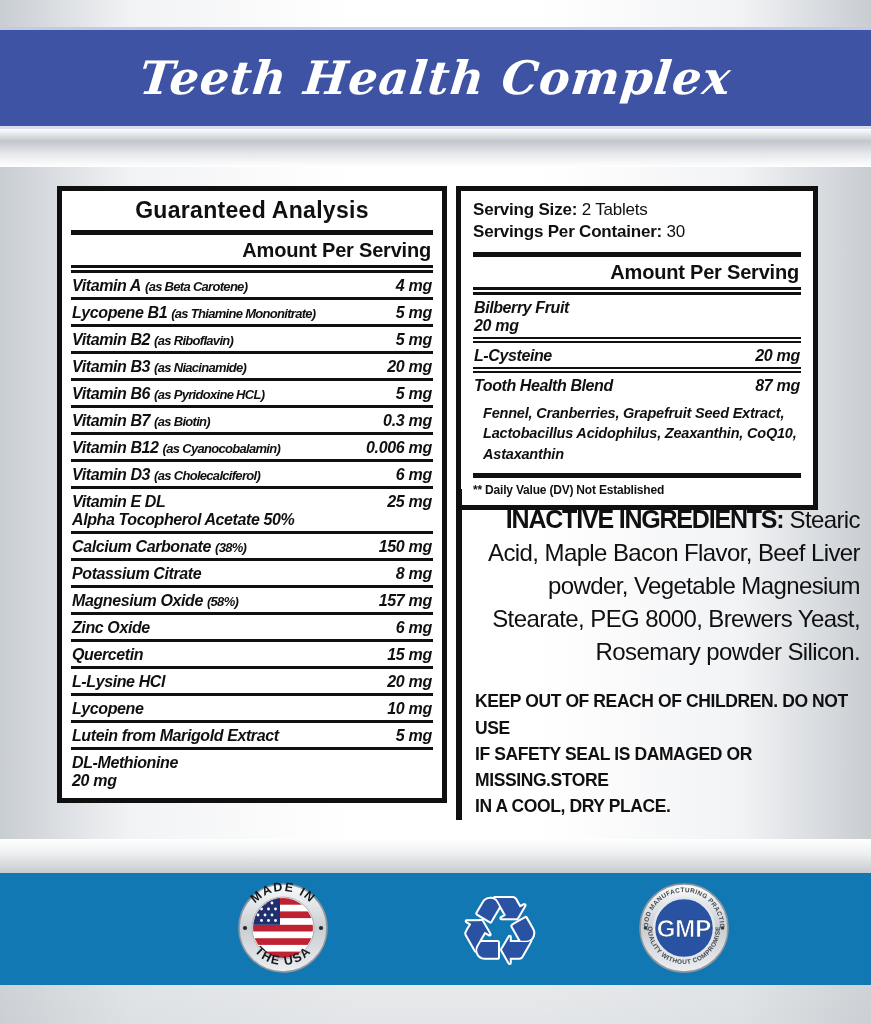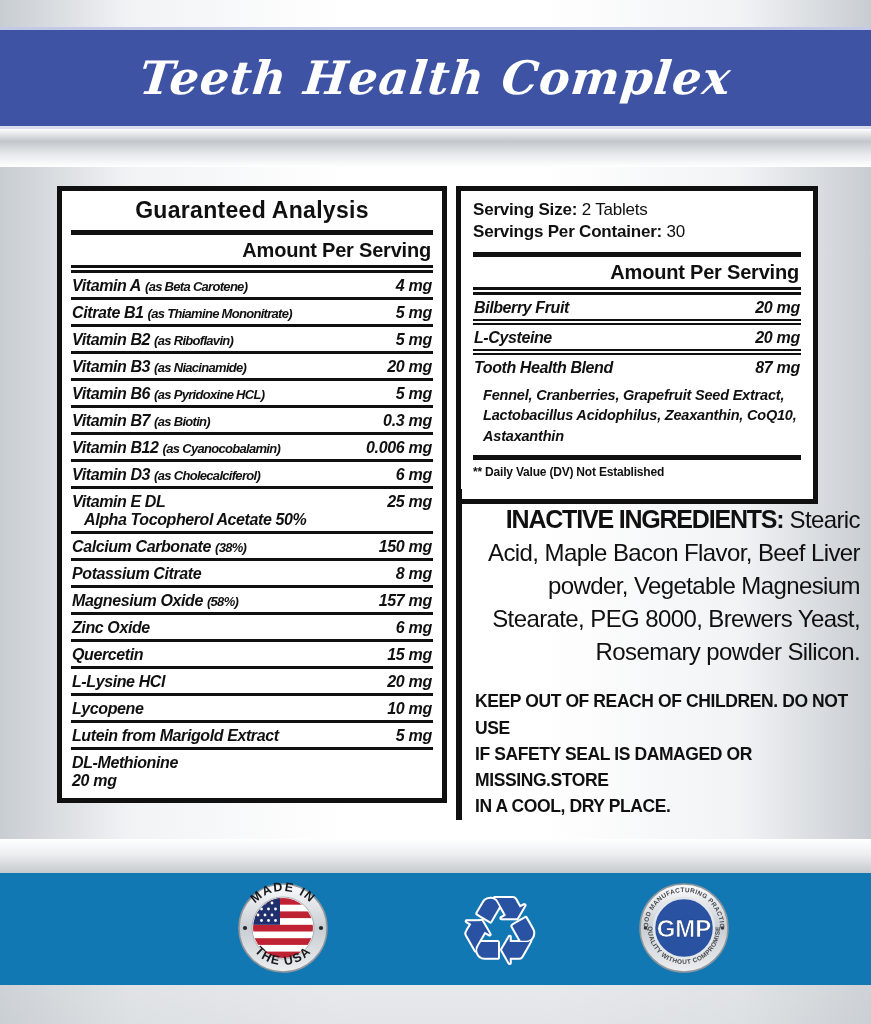--- a/index.html
+++ b/index.html
@@ -29,25 +29,25 @@
   .bar  { height:5px; background:#101010; }
   .dbar { height:8px; border-top:3px solid #101010; border-bottom:3px solid #101010; box-sizing:border-box; }
   .amount-header { text-align:right; font-weight:bold; font-size:20px; padding:4px 2px 3px; letter-spacing:-.2px; }
 
   .row { display:flex; justify-content:space-between; align-items:baseline;
          border-bottom:3px solid #101010; padding:4px 1px 2px;font-style:italic; }
   .nm  { font-size:16px; font-weight:bold; letter-spacing:-.4px; }
   .dt  { font-size:13px; font-weight:bold; letter-spacing:-.7px; margin-left:4px; }
   .amt { font-size:16px; font-weight:bold; letter-spacing:-.3px; white-space:nowrap; }
   .row.two { align-items:flex-start; }
-  .nm2 { display:block; font-size:16px; font-weight:bold; letter-spacing:-.4px;margin-left:12px; }
+  .nm2 { display:block; font-size:16px; font-weight:bold; letter-spacing:-.4px; }
 
   
   .panel-right { position:absolute; left:456px; top:186px; width:362px; box-sizing:border-box;
-                 border:5px solid #101010; background:#ffffff; padding:8px 12px 20px; }
+                 border:5px solid #101010; background:#ffffff; padding:8px 12px 8px; }
   .serv { font-size:17px; font-weight:bold; letter-spacing:-.2px; line-height:1.3; }
   .serv .val { font-weight:normal; }
   .panel-right .bar { margin-top:9px; }
   .blend { font-style:italic; font-weight:600; font-size:14.5px; line-height:1.4;
            letter-spacing:-.2px; padding:6px 0 9px 10px; }
   .dv { font-weight:bold; font-size:12px; letter-spacing:-.2px; padding-top:5px; }
 
   
   .inactive { position:absolute; left:456px; top:489px; width:404px; box-sizing:border-box;
               border-left:6px solid #101010; padding:13px 0 0 13px; }
@@ -75,21 +75,21 @@
     <div class="ga-title">Guaranteed Analysis</div>
     <div class="bar"></div>
     <div class="amount-header">Amount Per Serving</div>
     <div class="dbar"></div>
 
     <div class="row">
         <span><span class="nm">Vitamin A</span><span class="dt">(as Beta Carotene)</span></span>
         <span class="amt">4 mg</span>
       </div>
     <div class="row">
-        <span><span class="nm">Citrate B1</span><span class="dt">(as Thiamine Mononitrate)</span></span>
+        <span><span class="nm">Lycopene B1</span><span class="dt">(as Thiamine Mononitrate)</span></span>
         <span class="amt">5 mg</span>
       </div>
     <div class="row">
         <span><span class="nm">Vitamin B2</span><span class="dt">(as Riboflavin)</span></span>
         <span class="amt">5 mg</span>
       </div>
     <div class="row">
         <span><span class="nm">Vitamin B3</span><span class="dt">(as Niacinamide)</span></span>
         <span class="amt">20 mg</span>
       </div>
@@ -158,21 +158,21 @@
       <span class="val">2 Tablets</span>
     </div>
     <div class="serv">
       <span>Servings Per Container:</span>
       <span class="val">30</span>
     </div>
     <div class="bar"></div>
     <div class="amount-header">Amount Per Serving</div>
     <div class="dbar"></div>
 
-    <div class="row" style="border-bottom:6px double #101010;">
+    <div class="row" style="border-bottom:6px double #101010;flex-direction:column;">
       <span class="nm">Bilberry Fruit</span>
       <span class="amt">20 mg</span>
     </div>
     <div class="row" style="border-bottom:6px double #101010;">
       <span class="nm">L-Cysteine</span>
       <span class="amt">20 mg</span>
     </div>
     <div class="row" style="border-bottom:none;text-align:center;">
       <span class="nm">Tooth Health Blend</span>
       <span class="amt">87 mg</span>

